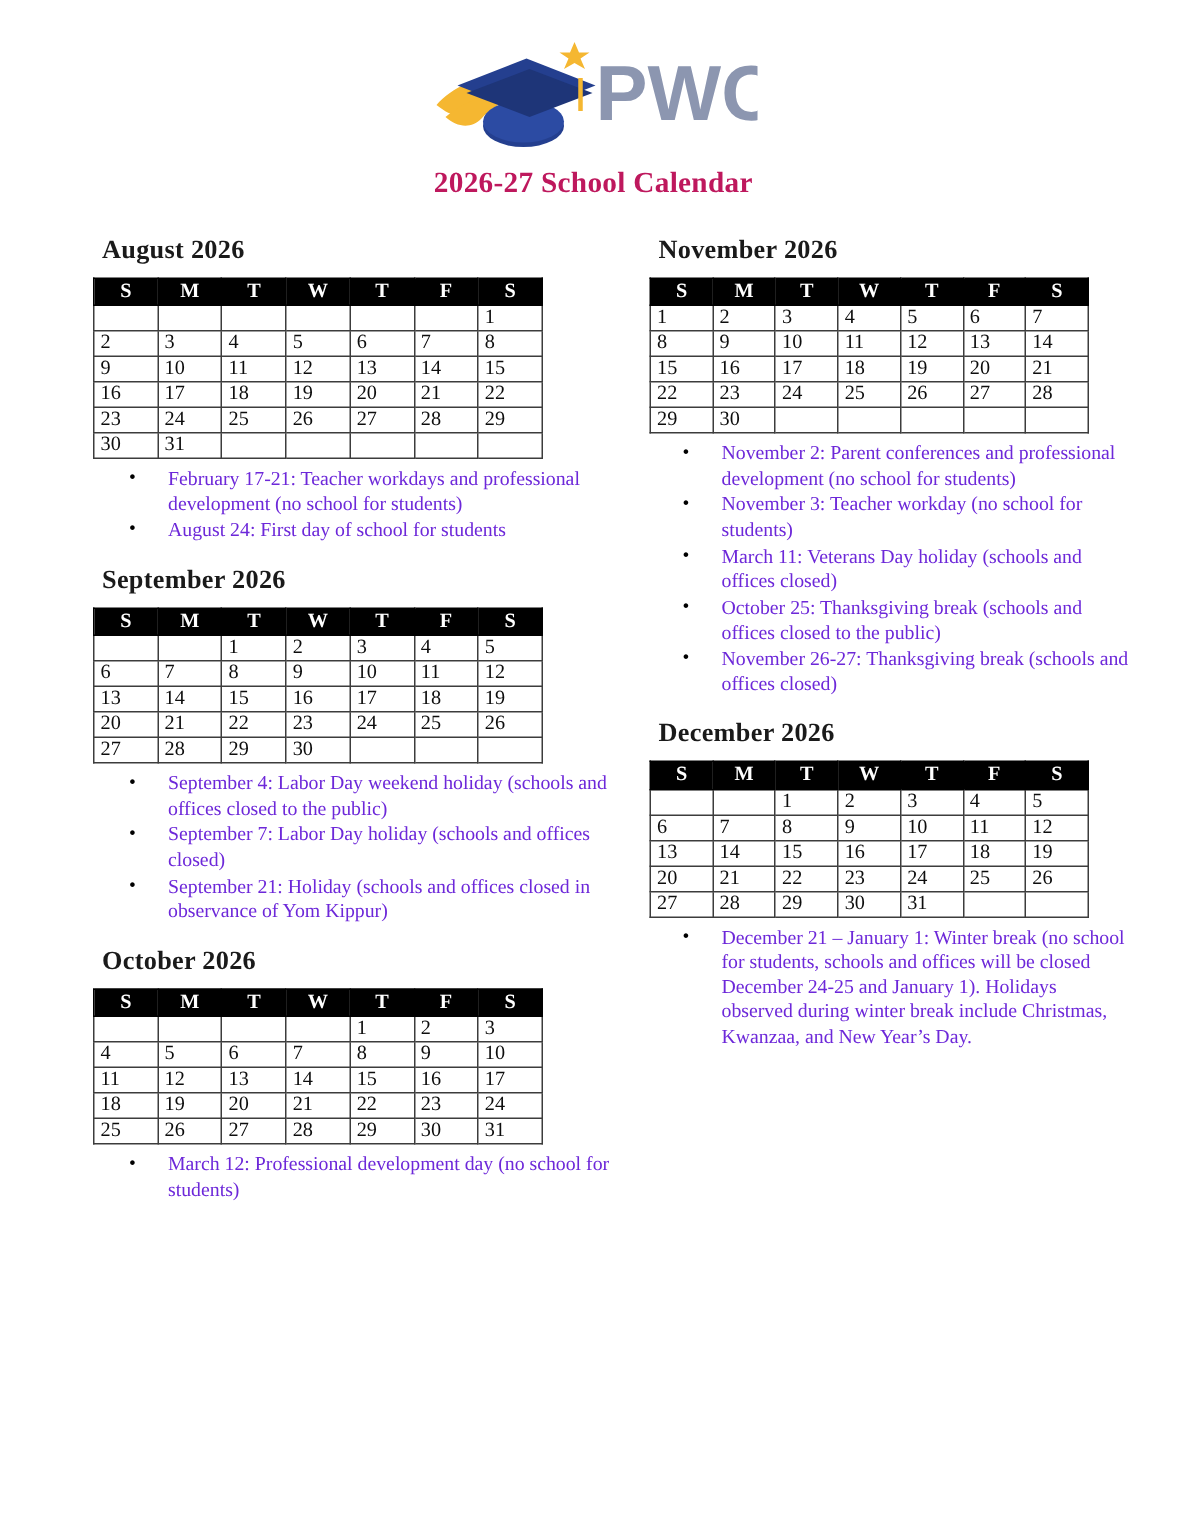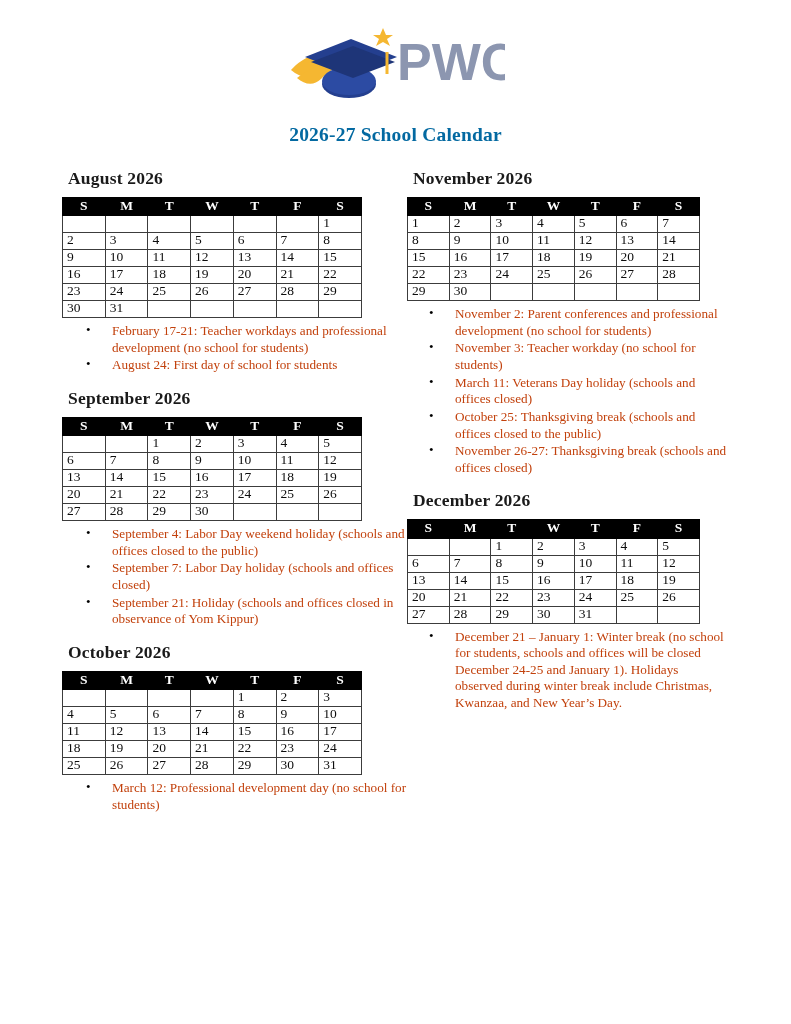--- a/index.html
+++ b/index.html
@@ -20,28 +20,29 @@
   .logo-wrap {
     display: flex; justify-content: center; align-items: center;
     height: 86px;
   }
   .logo-svg { display: block; }
   .doc-title {
     text-align: center;
     font-size: 19.5px;
     font-weight: bold;
     letter-spacing: 0.2px;
-    margin-top: 20px;
-    color: #0369a1;
+    margin-top: 8px;
+    color: #be185d;
   }
 
   
   .columns {
     display: flex;
     padding: 22px 0 0 0;
+    gap: 26px;
   }
   .col { }
   .col-left  { width: 345px; margin-left: 62px; }
   .col-right { width: 320px; margin-left: 0px; }
 
   
   .month-block { margin-bottom: 4px; }
   .month-title {
     font-size: 17.5px;
     font-weight: bold;
@@ -89,21 +90,21 @@
     list-style: none;
     margin: 5px 0 14px 0;
     padding: 0 0 0 24px;
     font-size: 13.2px;
     line-height: 1.26;
   }
   ul.notes li {
     position: relative;
     padding-left: 26px;
     margin-bottom: 1px;
-    color: #c2410c;
+    color: #6d28d9;
   }
   ul.notes li::before {
     content: "\2022";
     position: absolute;
     left: 0; top: -1px;
     font-size: 13px;
     line-height: 1.26;
     color: #000000;
   }
   .col-right ul.notes { padding-left: 22px; }

